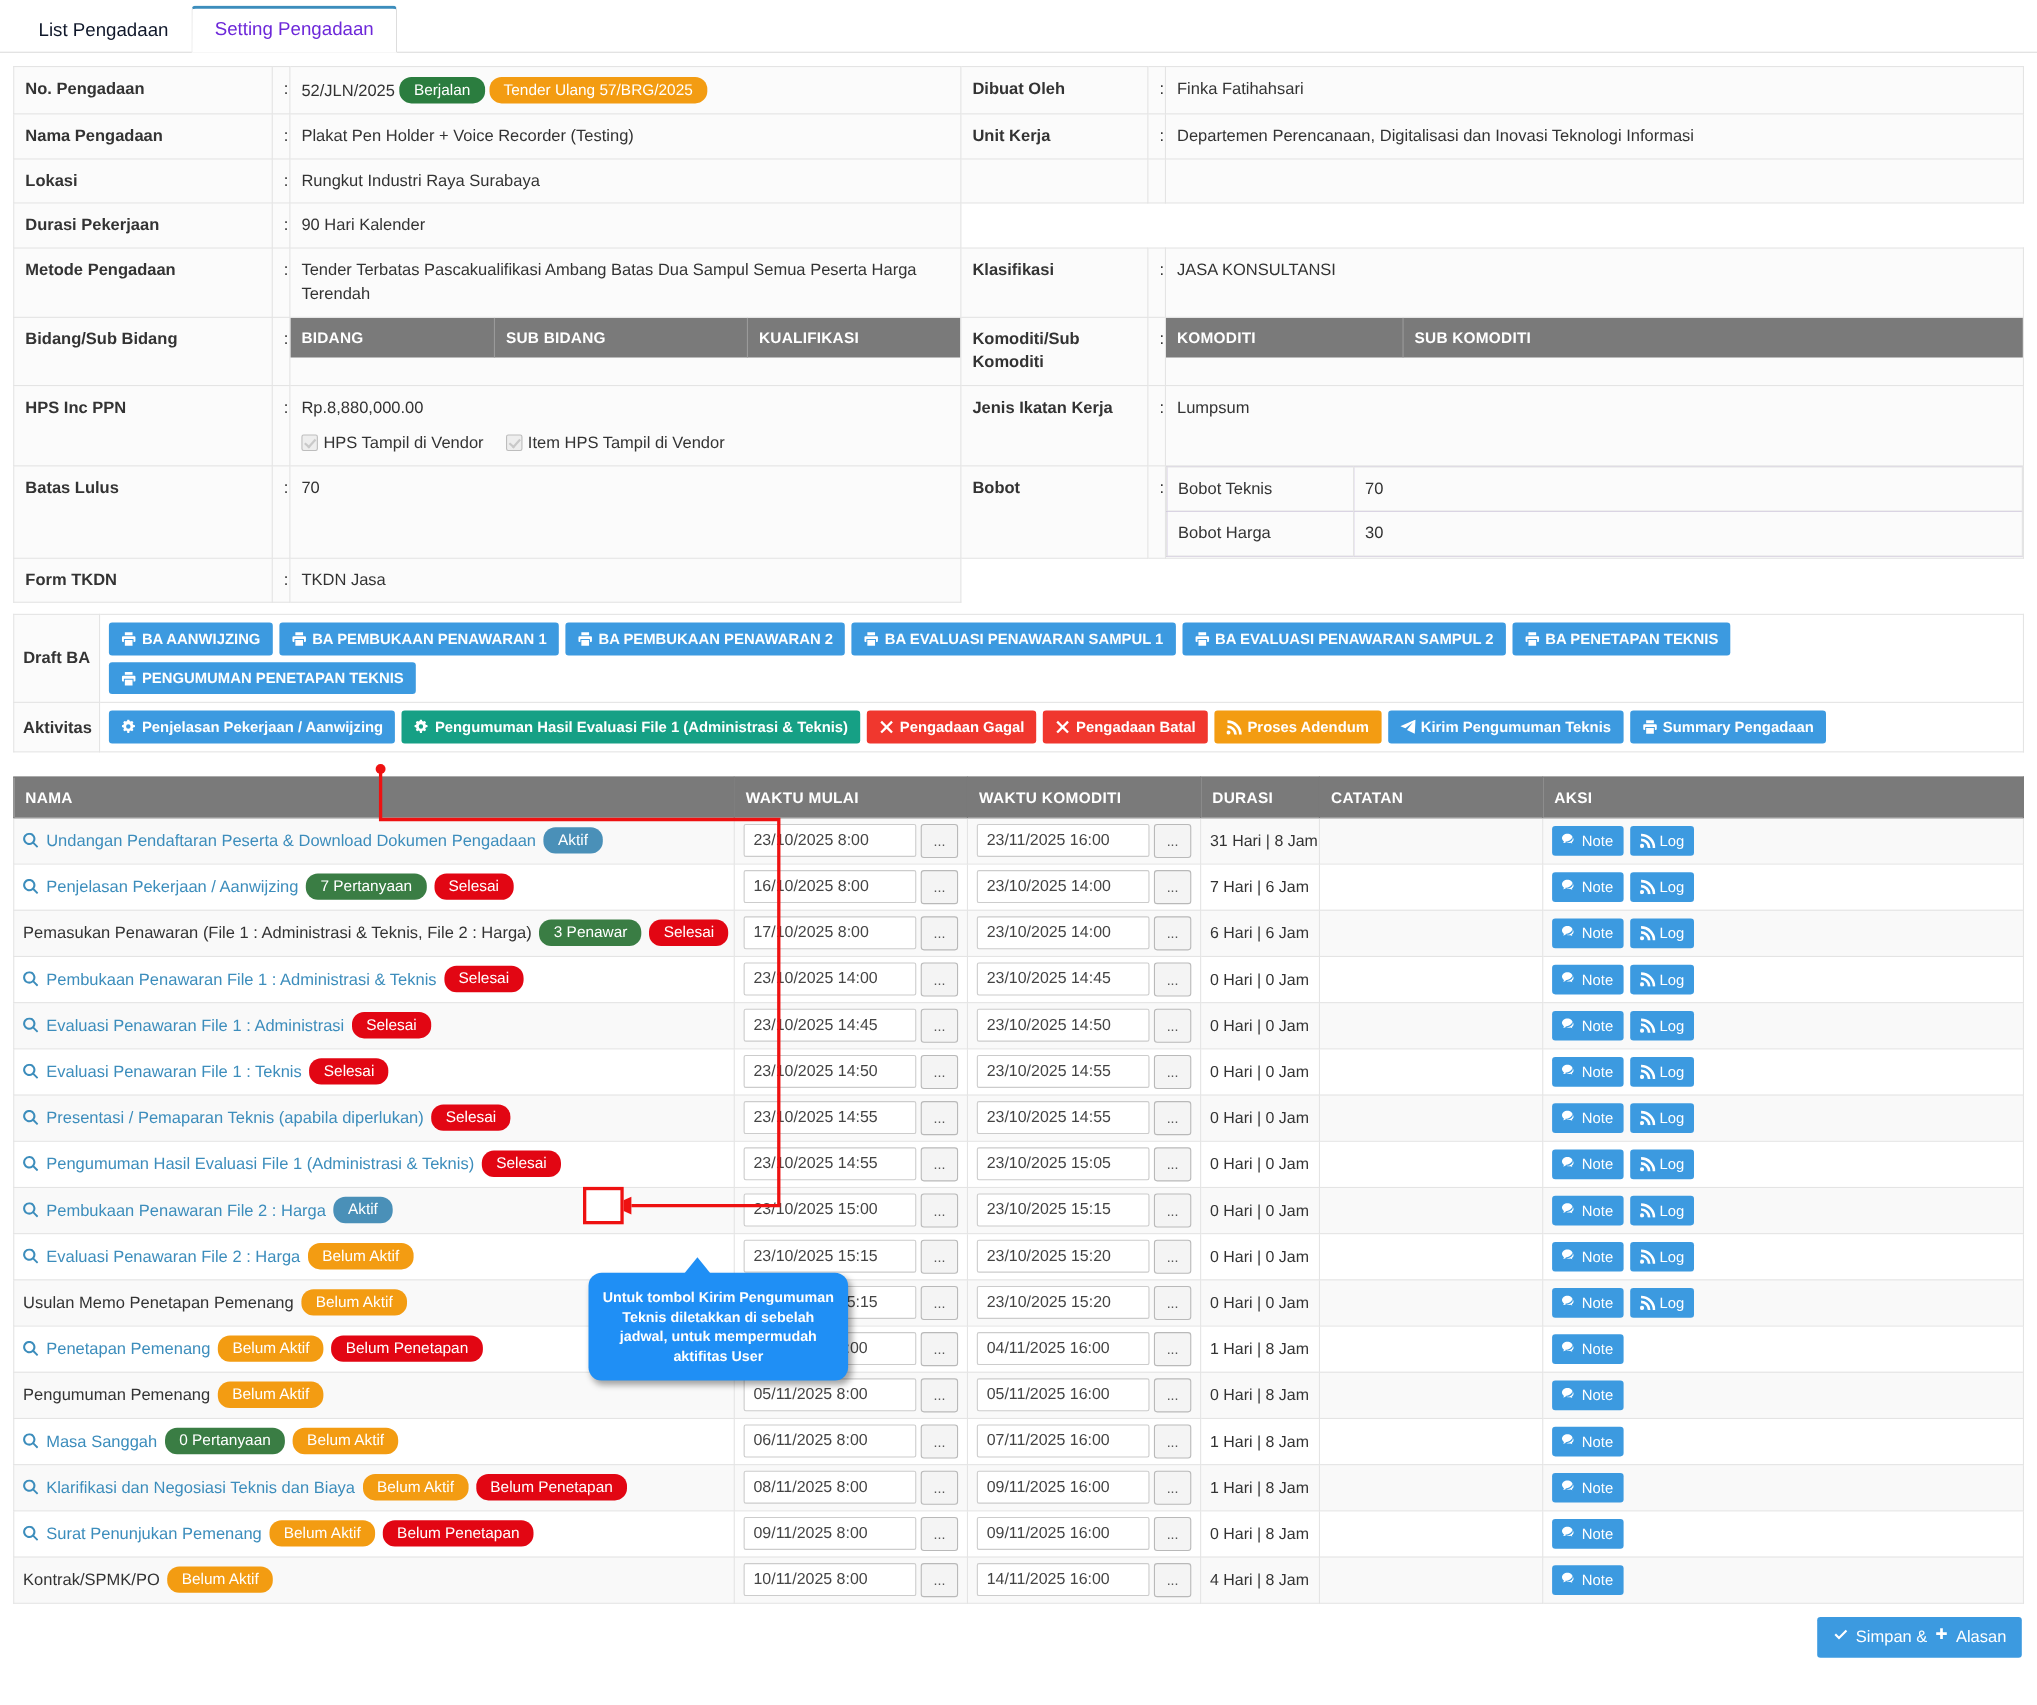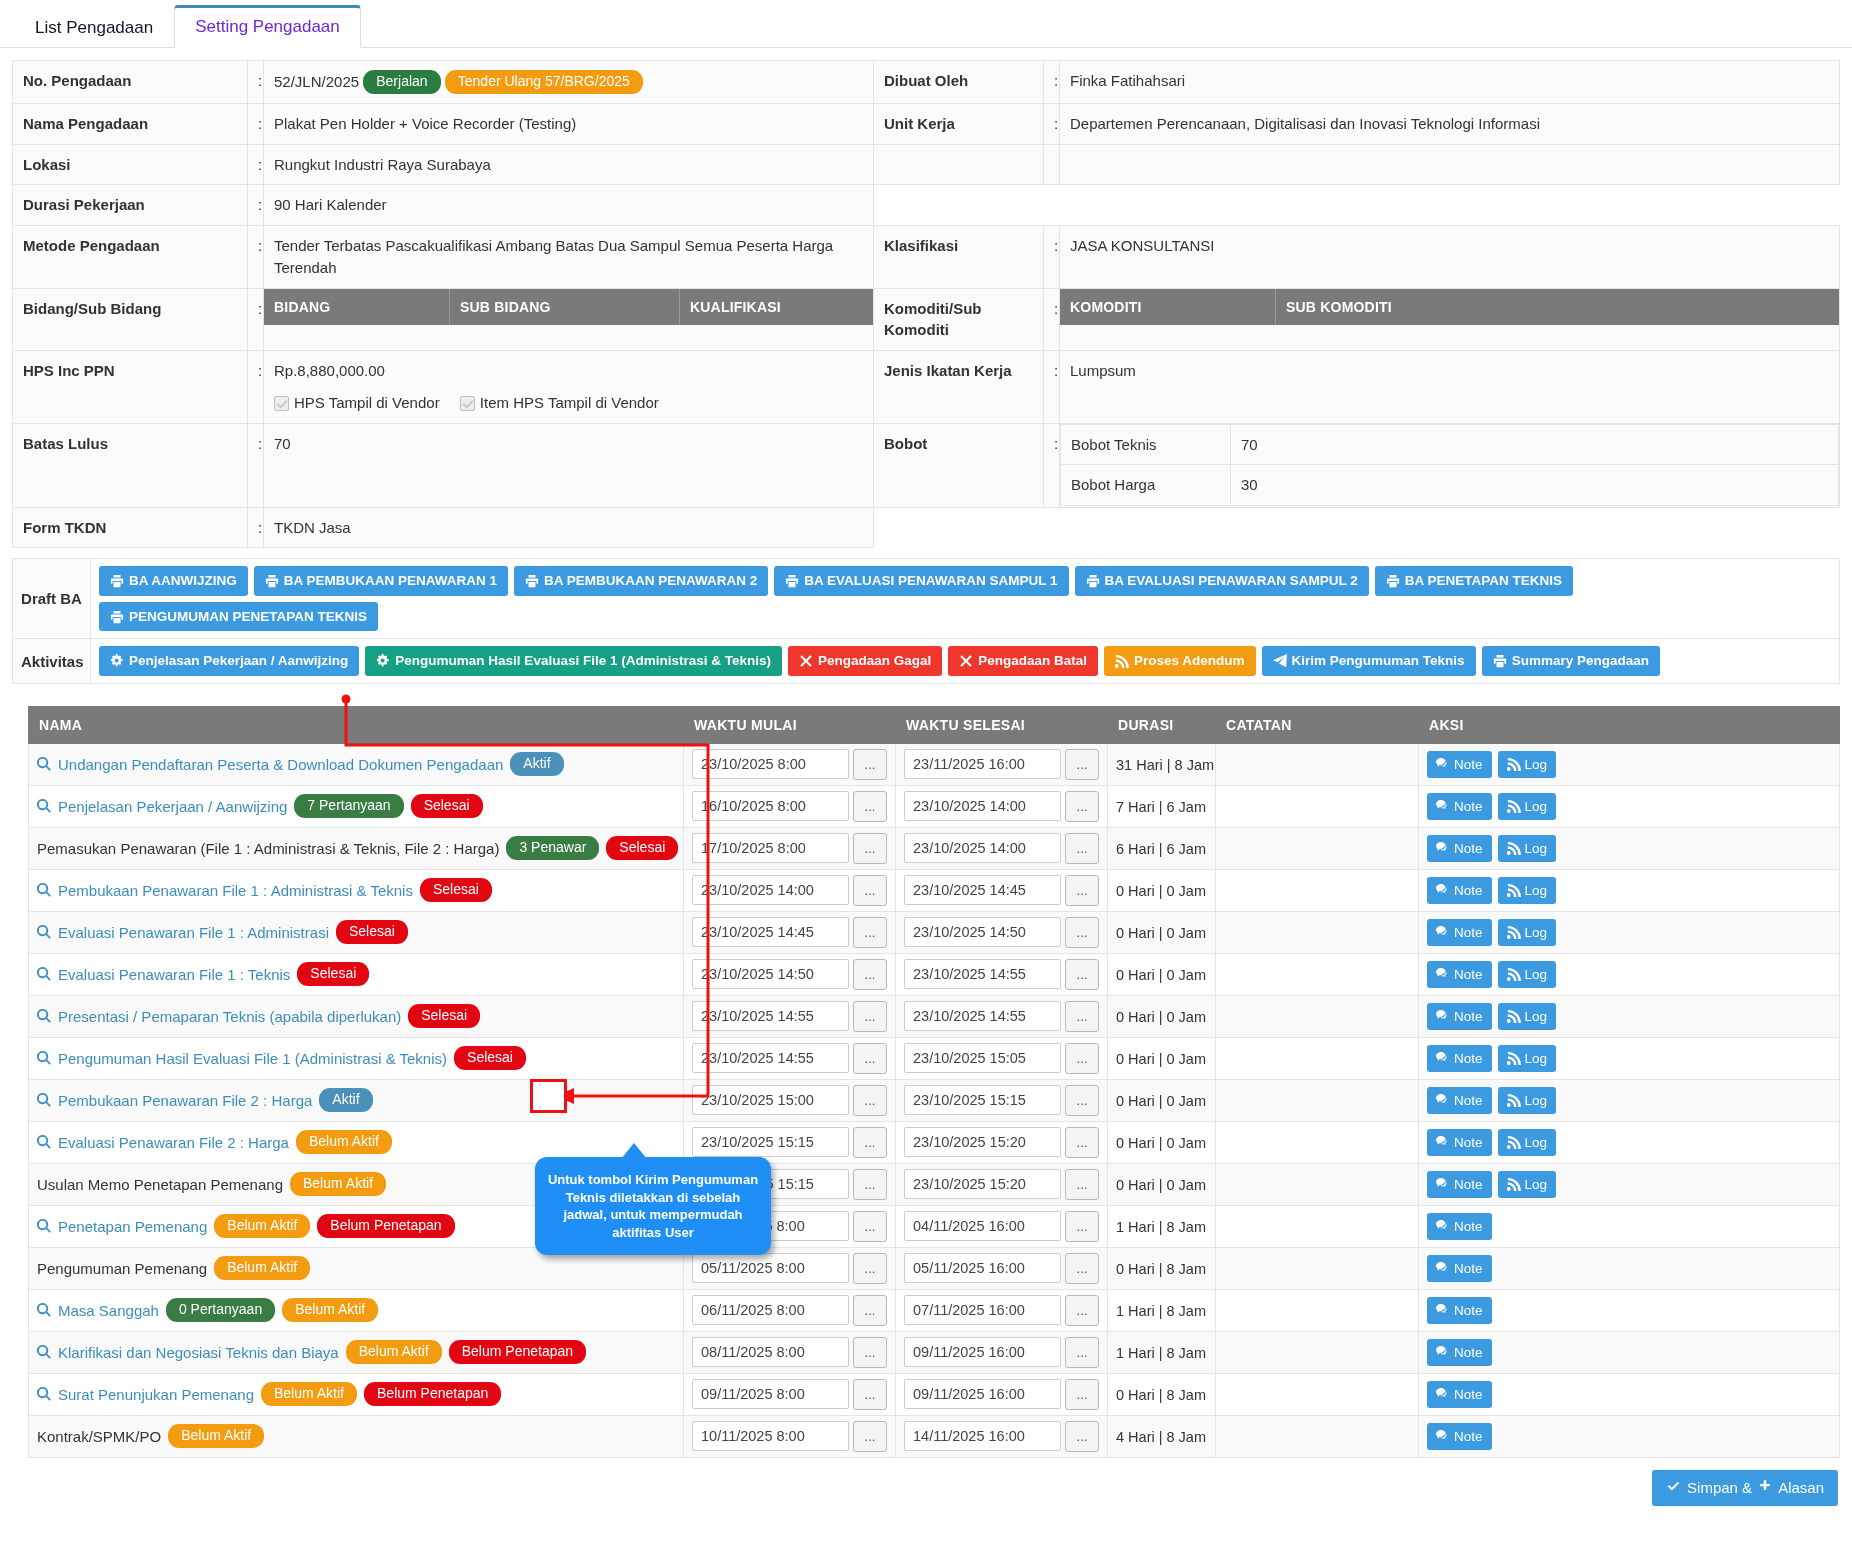--- a/index.html
+++ b/index.html
@@ -131,21 +131,21 @@
     white-space:nowrap; cursor:pointer; line-height:1.15;
   }
   .btn svg { flex: none; }
   .bt-blue  { background:#3c9ae0; }
   .bt-teal  { background:#16a085; }
   .bt-red   { background:#f0372e; }
   .bt-amber { background:#f39c12; }
   .bt-b2    { background:#3c9ae0; }
 
   
-  .sched-wrap { padding: 22px 12px 0 28px; }
+  .sched-wrap { padding: 22px 12px 0 12px; }
   table.sched { width:100%; border-collapse: collapse; table-layout: fixed; font-size:15px; }
   table.sched thead th {
     background:#7a7a7a; color:#fff; text-align:left;
     font-size:14px; font-weight:bold; letter-spacing:.3px;
     padding:10px 10px; border:1px solid #7a7a7a;
   }
   table.sched tbody td {
     border:1px solid #e4e4e4; padding:5px 8px; vertical-align: middle;
     background:#ffffff; height:42px;
   }
@@ -499,21 +499,21 @@
           <col class="col-mulai">
           <col class="col-sel">
         <col class="col-dur">
           <col class="col-cat">
           <col class="col-aksi">
       </colgroup>
       <thead>
         <tr>
           <th>NAMA</th>
           <th>WAKTU MULAI</th>
-          <th>WAKTU SELESAI</th>
+          <th>WAKTU KOMODITI</th>
           <th>DURASI</th>
           <th>CATATAN</th>
           <th>AKSI</th>
         </tr>
       </thead>
       <tbody id="sched-body">
           <tr>
             <td>
               <div class="namecell">
                 <span class="qicon" style="display: inline-flex; color: rgb(60, 141, 188);">

